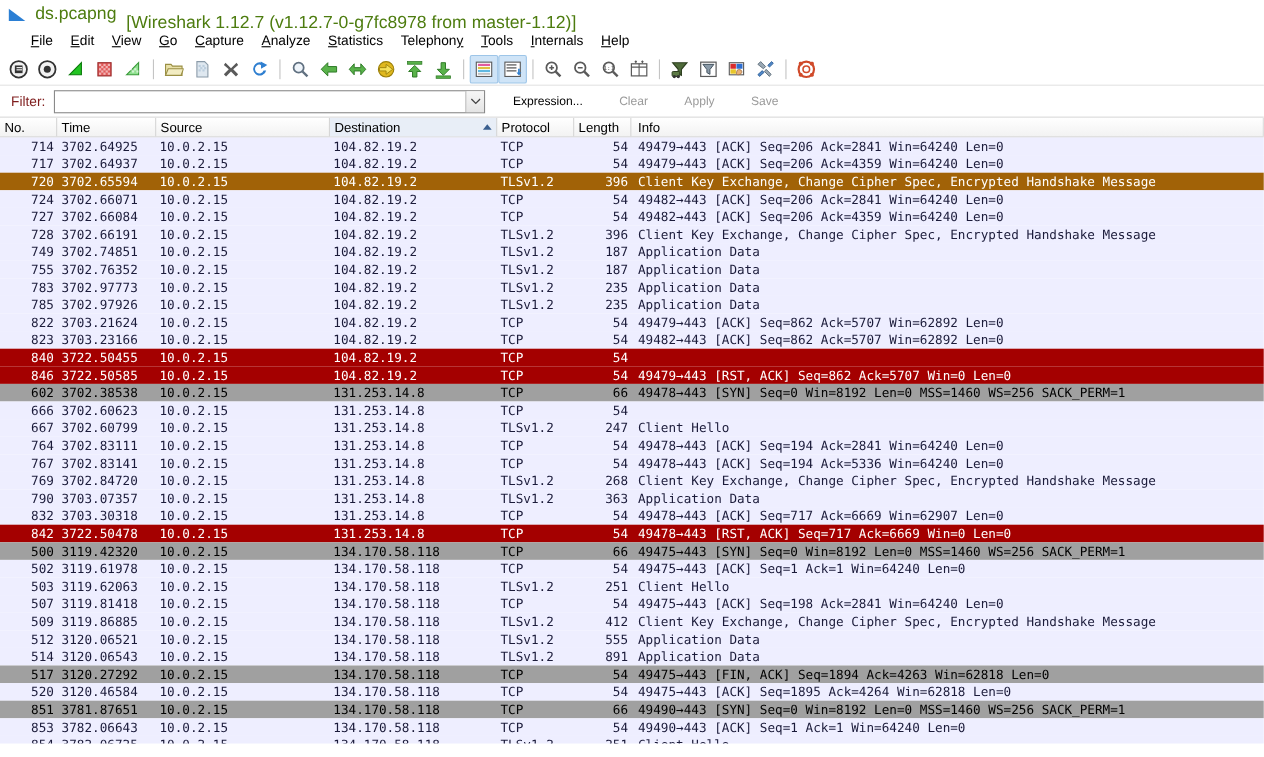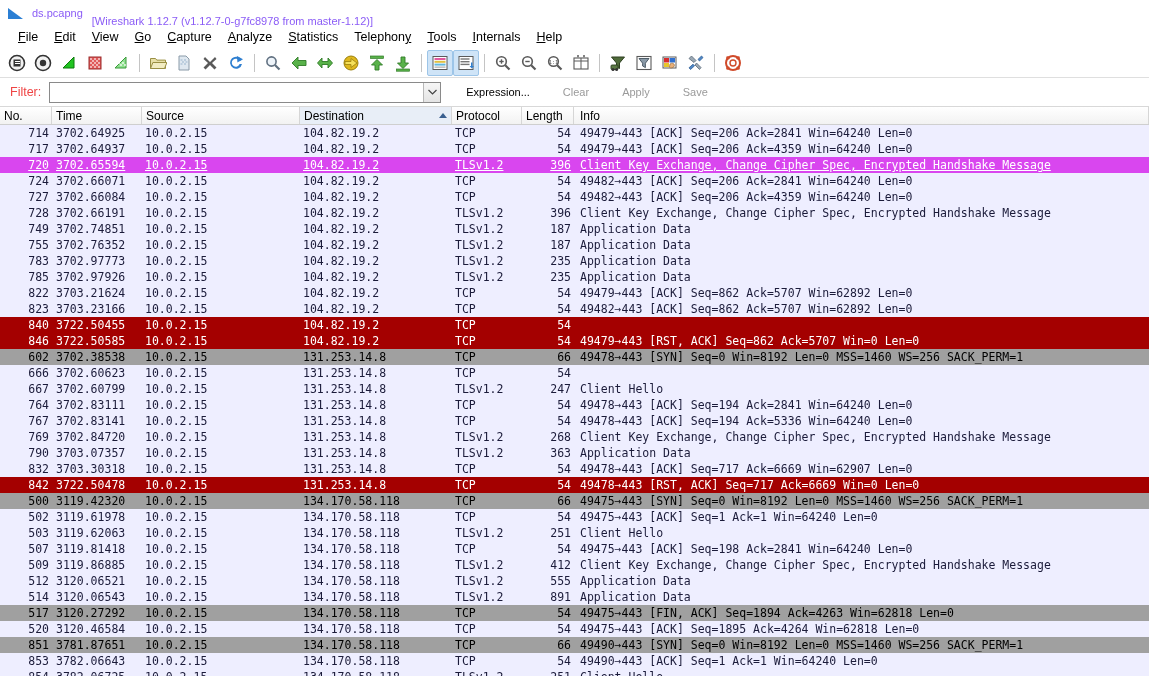--- a/index.html
+++ b/index.html
@@ -11,22 +11,22 @@
     font-family: "Liberation Sans", sans-serif;
   }
 
   
   #titlebar {
     height: 26px;
     display: flex;
     align-items: center;
     padding-left: 8px;
     background: #ffffff;
-    font-size: 11px;
-    color: #8b5cf6;
+    font-size: 16px;
+    color: #4d7c0f;
     white-space: nowrap;
   }
   #shark-logo {
     width: 18px; height: 14px;
     margin-right: 6px;
     position: relative;
     flex: 0 0 auto;
   }
   #shark-logo::after {
     content: "";
@@ -37,21 +37,21 @@
     border-top: 11px solid transparent;
   }
   #title-file { font-weight: normal; }
   #title-rest { margin-left: 9px; margin-top: 16px; }
 
   
   #menubar {
     height: 22px;
     display: flex;
     align-items: center;
-    padding-left: 10px;
+    padding-left: 20px;
     background: #ffffff;
     font-size: 12.5px;
     color: #000;
   }
   .menu-item {
     padding: 2px 8px;
     cursor: default;
     white-space: nowrap;
   }
   .menu-item u { text-decoration: underline; }
@@ -80,21 +80,21 @@
   
   #filterbar {
     height: 28px;
     display: flex;
     align-items: center;
     padding: 0 6px;
     background: #ffffff;
     gap: 0;
   }
   #filter-label {
-    font-size: 12.5px; color: #ef4444;
+    font-size: 12.5px; color: #7f1d1d;
     margin-right: 8px; margin-left: 4px;
     white-space: nowrap;
   }
   #filter-input-wrap {
     flex: 0 0 auto;
     width: 392px; height: 21px;
     border: 1px solid #8a8a8a;
     background: #fff;
     display: flex; align-items: stretch;
   }
@@ -177,21 +177,21 @@
   .c-no   { width: 52px;  text-align: right; }
   .c-time { width: 90px;  text-align: left; padding-left: 4px;}
   .c-src  { width: 158px; text-align: left; }
   .c-dst  { width: 152px; text-align: left; }
   .c-proto{ width: 70px;  text-align: left; }
   .c-len  { width: 52px;  text-align: right; }
   .c-info { flex: 1 1 auto; text-align: left; padding-left: 6px; }
 
   
   .r-light   { background: #eeeeff; color: #1b1b3a; }
-  .r-selected{ background: #d946ef; color: #ffffff; text-decoration: underline; }
+  .r-selected{ background: #a16207; color: #ffffff; }
   .r-red     { background: #a40000; color: #ffffff; }
   .r-gray    { background: #a0a0a0; color: #000000; }
 </style>
 </head>
 <body>
 
 <div id="titlebar">
   <span id="shark-logo"></span>
   <span id="title-file">ds.pcapng</span>
   <span id="title-rest">[Wireshark 1.12.7  (v1.12.7-0-g7fc8978 from master-1.12)]</span>

